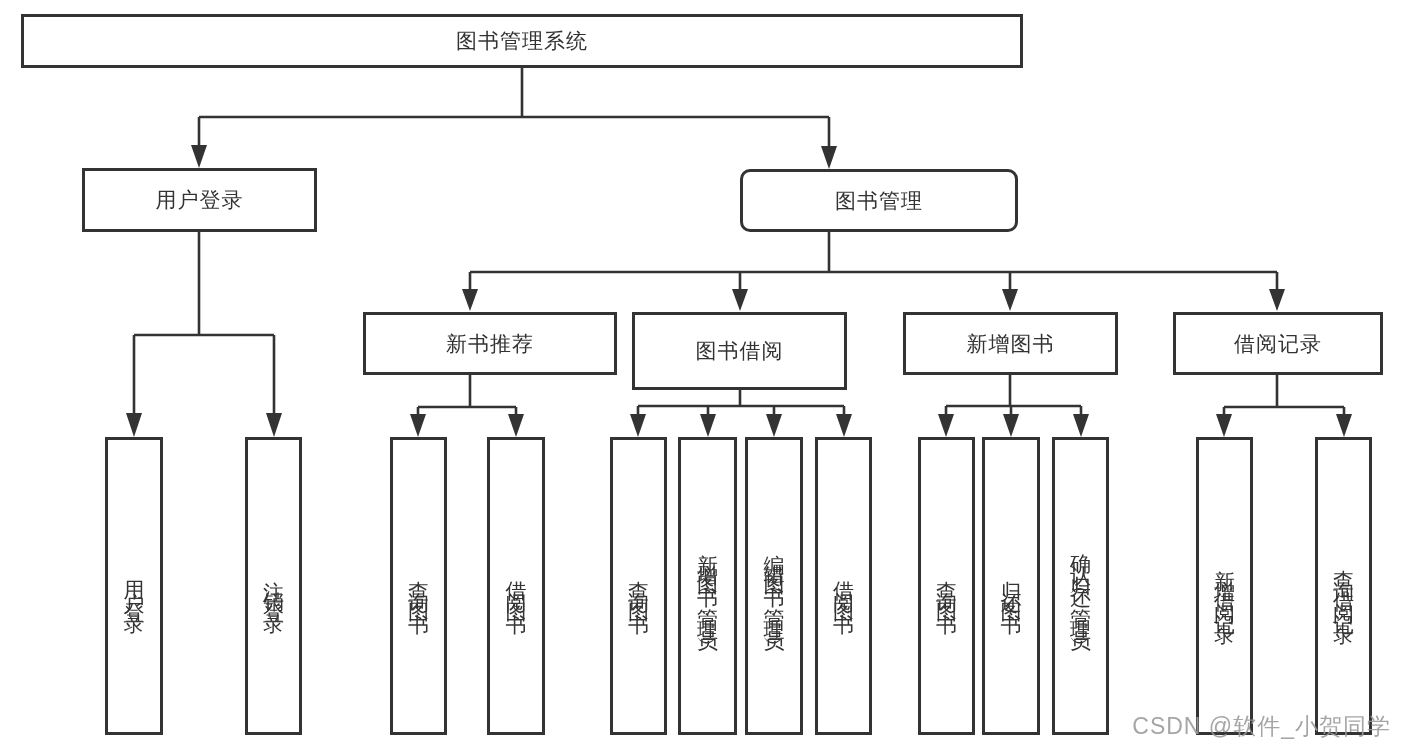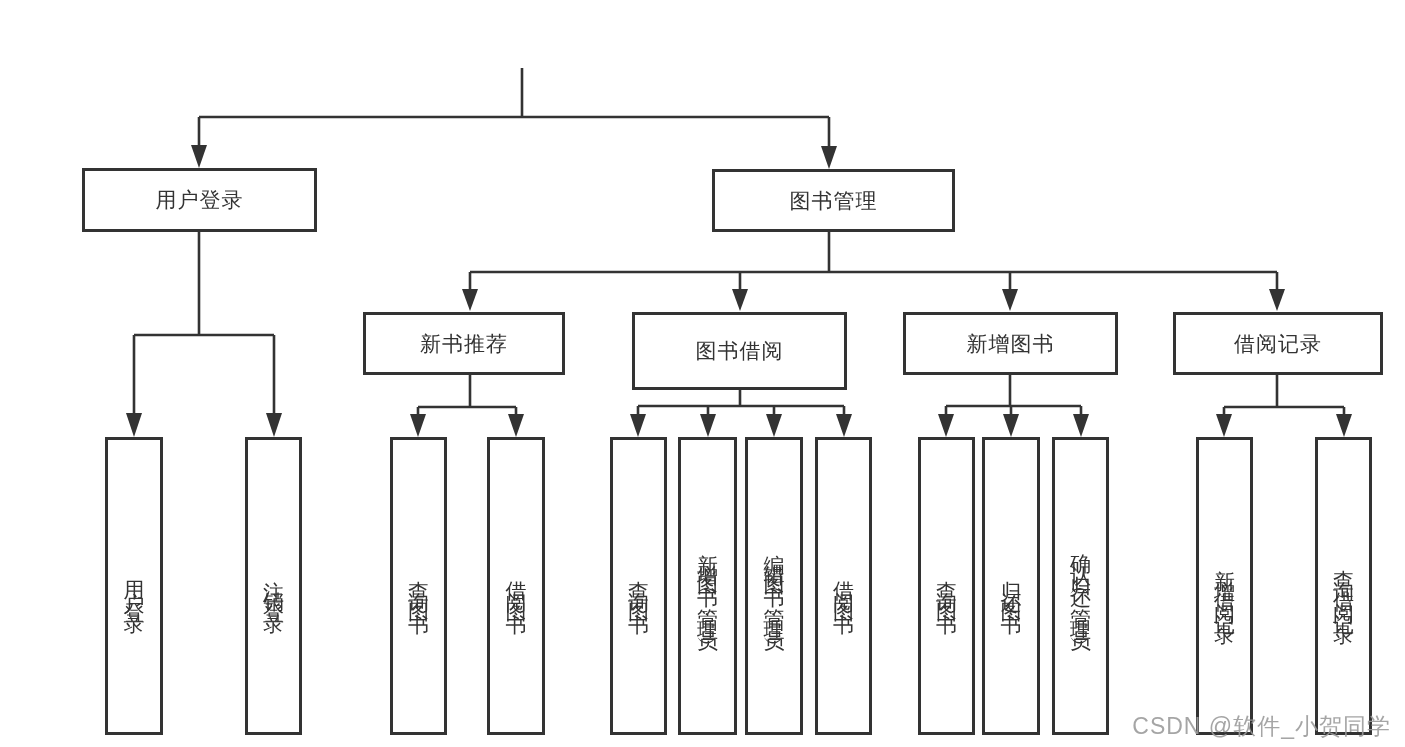--- a/index.html
+++ b/index.html
@@ -41,23 +41,23 @@
     text-orientation: mixed;
     letter-spacing: 11px;
     top: 437px;
     height: 298px;
     white-space: normal;
   }
   
   .n-root  { left: 21px;   top: 14px;  width: 1002px; height: 54px; }
   
   .n-login { left: 82px;   top: 168px; width: 235px;  height: 64px; }
-  .n-mgmt  { left: 712px;  top: 169px; width: 243px;  height: 63px; }
+  .n-mgmt  { left: 740px;  top: 169px; width: 278px;  height: 63px; border-radius: 10px; }
   
-  .n-rec   { left: 363px;  top: 312px; width: 202px;  height: 63px; }
+  .n-rec   { left: 363px;  top: 312px; width: 254px;  height: 63px; }
   .n-bor   { left: 632px;  top: 312px; width: 215px;  height: 78px; }
   .n-cur   { left: 903px;  top: 312px; width: 215px;  height: 63px; }
   .n-recd  { left: 1173px; top: 312px; width: 210px;  height: 63px; }
   
   .lf1  { left: 105px;  width: 58px; }
   .lf2  { left: 245px;  width: 57px; }
   .lf3  { left: 390px;  width: 57px; }
   .lf4  { left: 487px;  width: 58px; }
   .lf5  { left: 610px;  width: 57px; }
   .lf6  { left: 678px;  width: 59px; }
@@ -123,20 +123,21 @@
 
       <polygon points="946,437 938,414 954,414"></polygon>
       <polygon points="1011,437 1003,414 1019,414"></polygon>
       <polygon points="1081,437 1073,414 1089,414"></polygon>
 
       <polygon points="1224,437 1216,414 1232,414"></polygon>
       <polygon points="1344,437 1336,414 1352,414"></polygon>
     </g>
   </svg>
 
+  <div class="box n-root">图书管理系统</div>
 
   <div class="box n-login">用户登录</div>
   <div class="box n-mgmt">图书管理</div>
 
   <div class="box n-rec">新书推荐</div>
   <div class="box n-bor">图书借阅</div>
   <div class="box n-cur">新增图书</div>
   <div class="box n-recd">借阅记录</div>
 
   <div class="box vbox lf1">用户登录</div>

